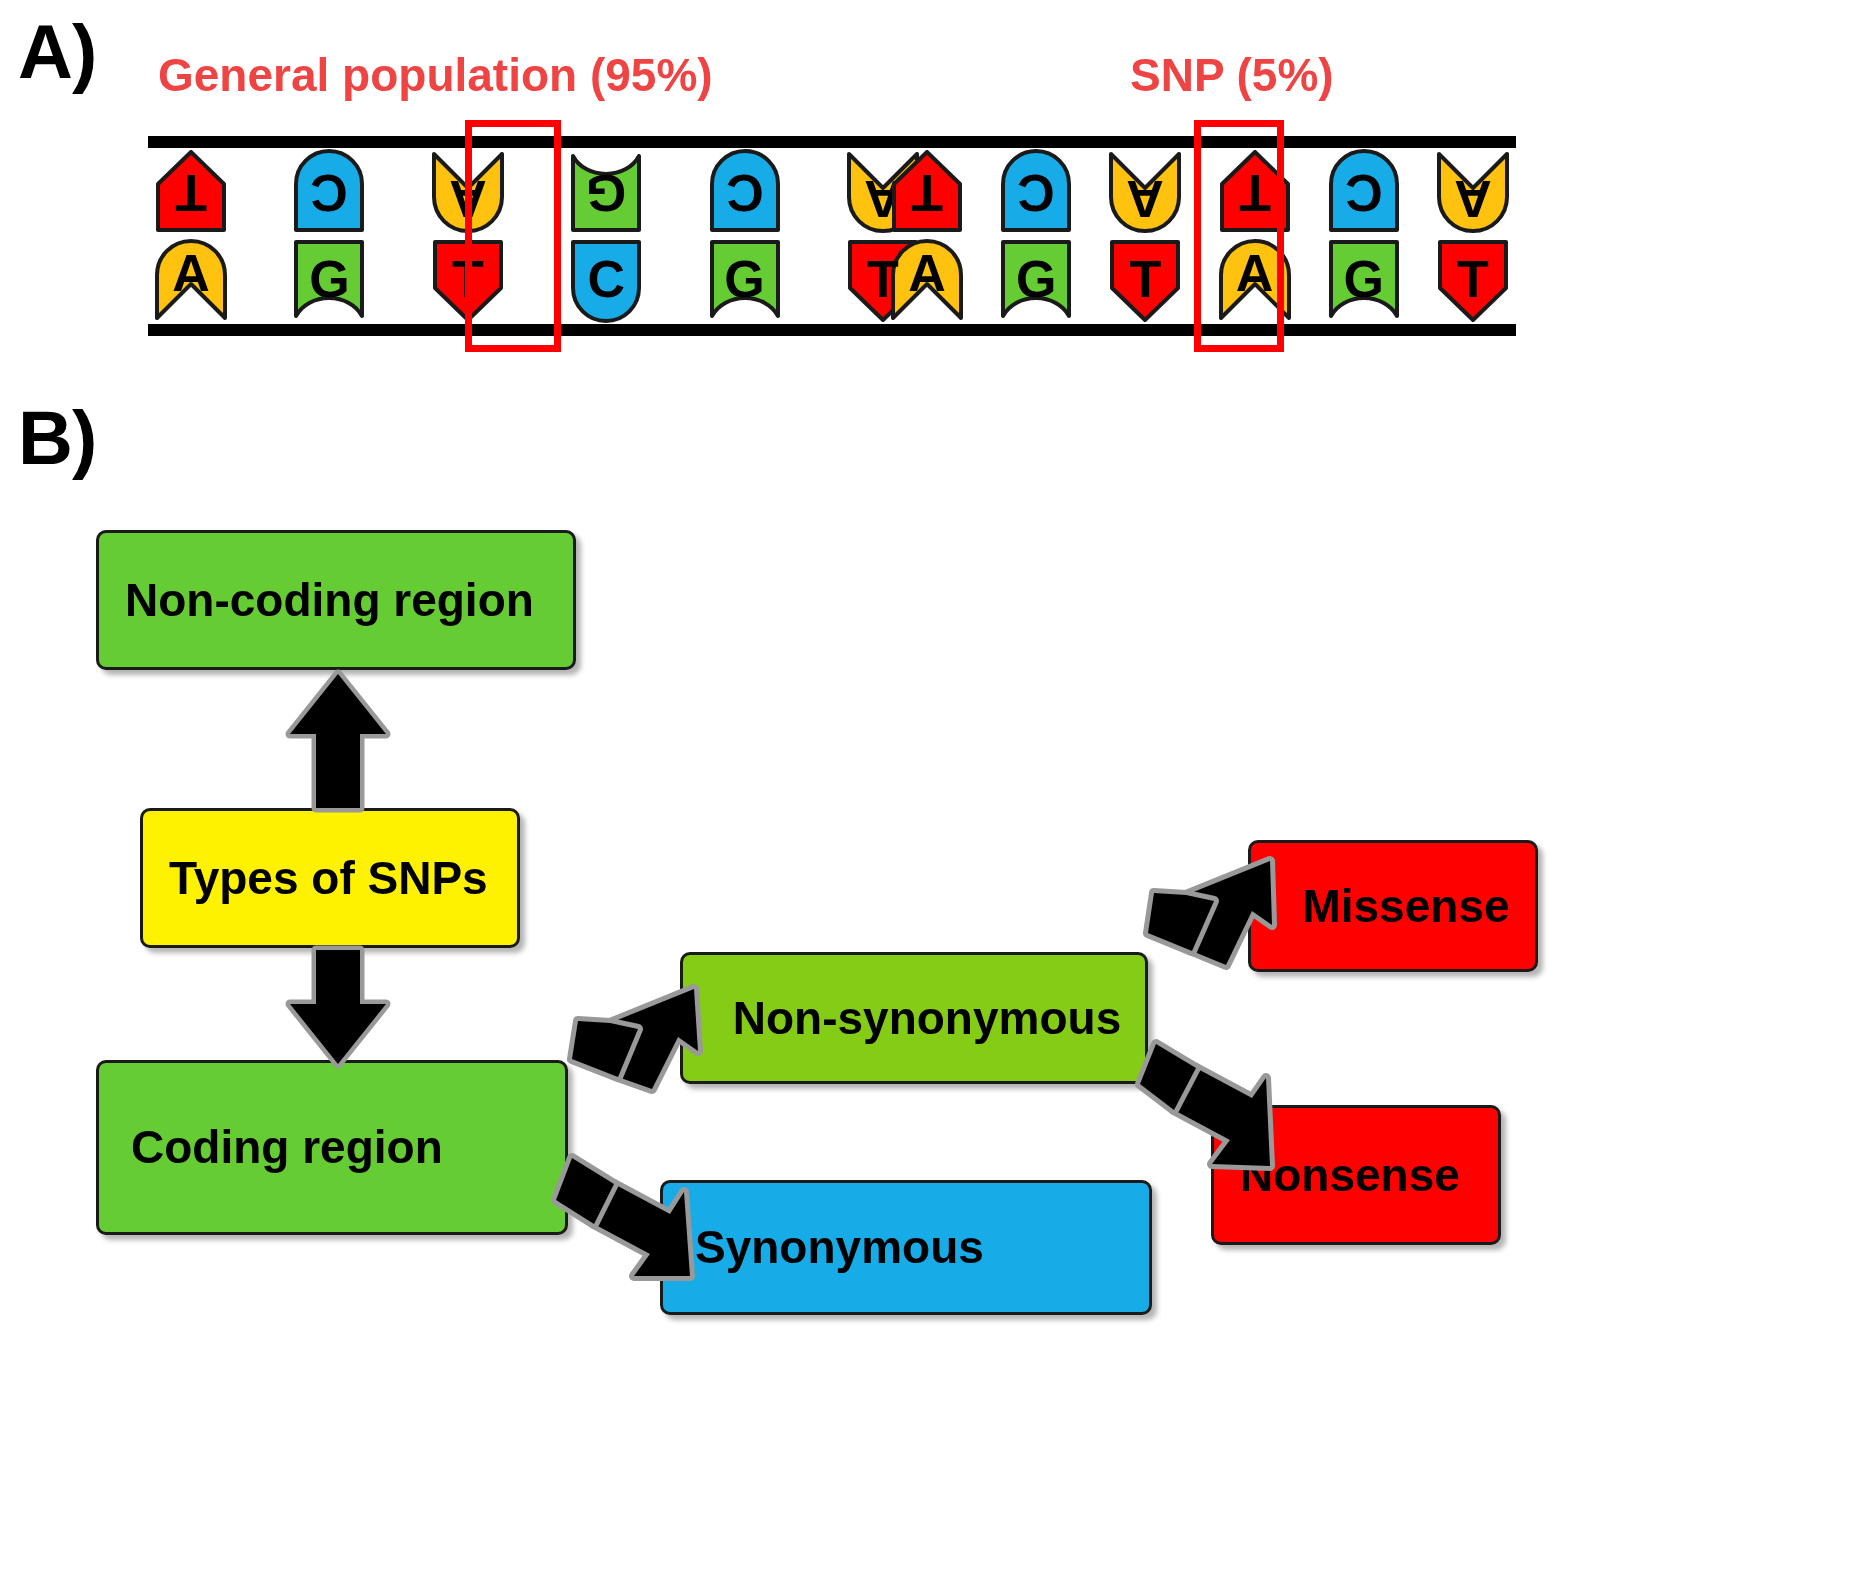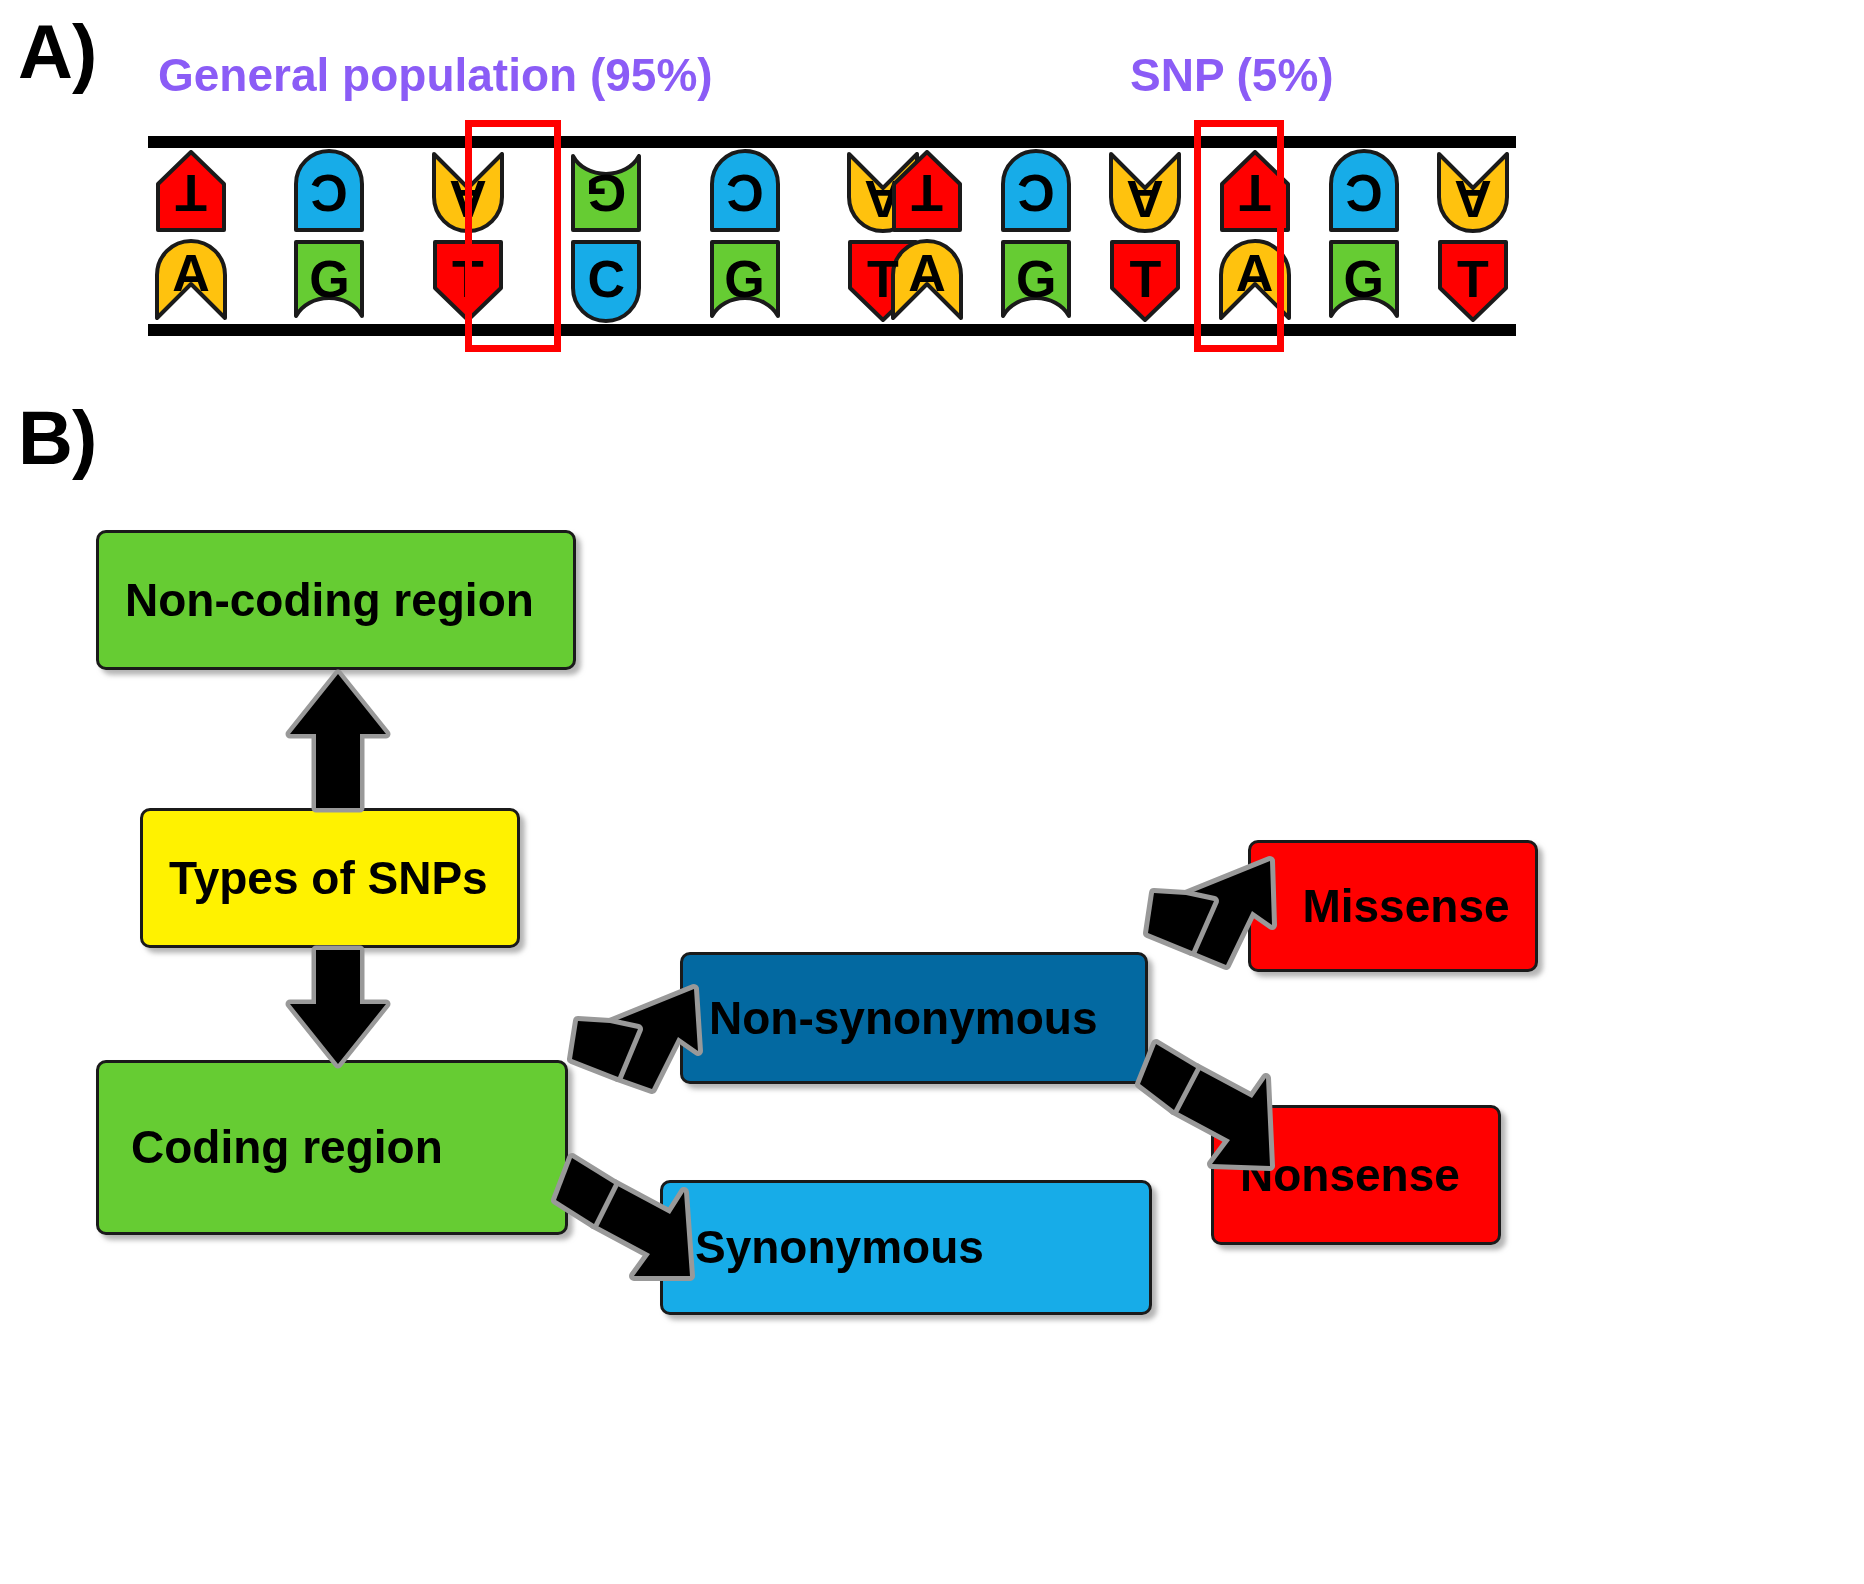--- a/index.html
+++ b/index.html
@@ -23,21 +23,21 @@
     line-height: 1;
   }
   #panel-a-letter { left: 18px; top: 14px; }
   #panel-b-letter { left: 18px; top: 400px; }
 
   
   .panel-title {
     position: absolute;
     font-weight: bold;
     font-size: 46px;
-    color: #8b5cf6;
+    color: #ef4444;
     white-space: nowrap;
     line-height: 1;
   }
   #title-general { left: 158px; top: 52px; }
   #title-snp     { left: 1130px; top: 52px; }
 
   
   .dna-panel { position: absolute; top: 136px; height: 200px; }
   #dna-left  { left: 148px;  width: 778px; }
   #dna-right { left: 884px;  width: 632px; }
@@ -361,21 +361,21 @@
 </div>
 
 <div class="flow-box" id="box-types" style="background: rgb(255, 242, 0);">
   <span class="box-label">Types of SNPs</span>
 </div>
 
 <div class="flow-box" id="box-coding" style="background: rgb(102, 204, 51);">
   <span class="box-label">Coding region</span>
 </div>
 
-<div class="flow-box" id="box-nonsynonymous" style="background: #0369a1;">
+<div class="flow-box" id="box-nonsynonymous" style="background: #84cc16; justify-content: center;">
   <span class="box-label">Non-synonymous</span>
 </div>
 
 <div class="flow-box" id="box-synonymous" style="background: rgb(23, 172, 232);">
   <span class="box-label">Synonymous</span>
 </div>
 
 <div class="flow-box" id="box-missense" style="background: rgb(255, 0, 0);">
   <span class="box-label">Missense</span>
 </div>

